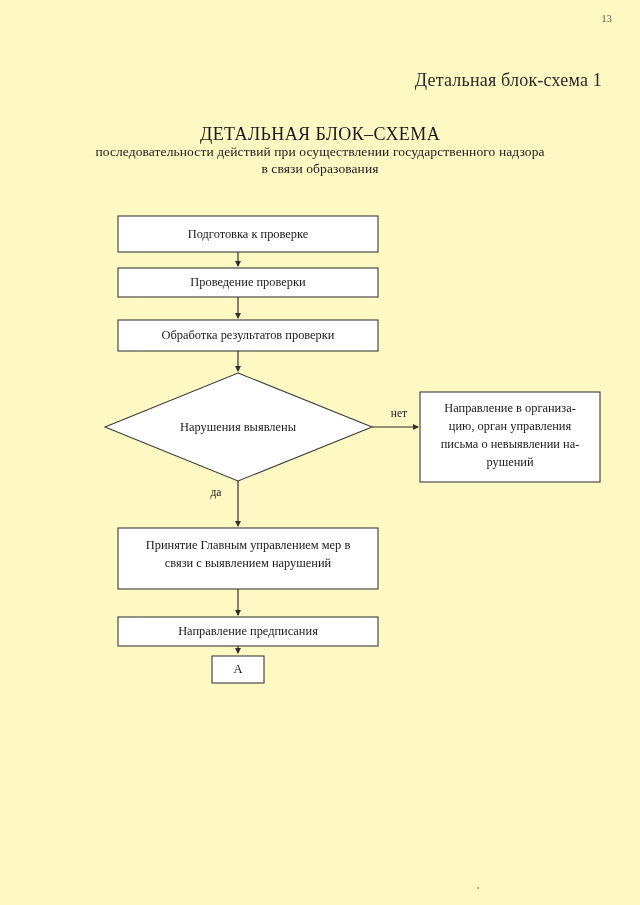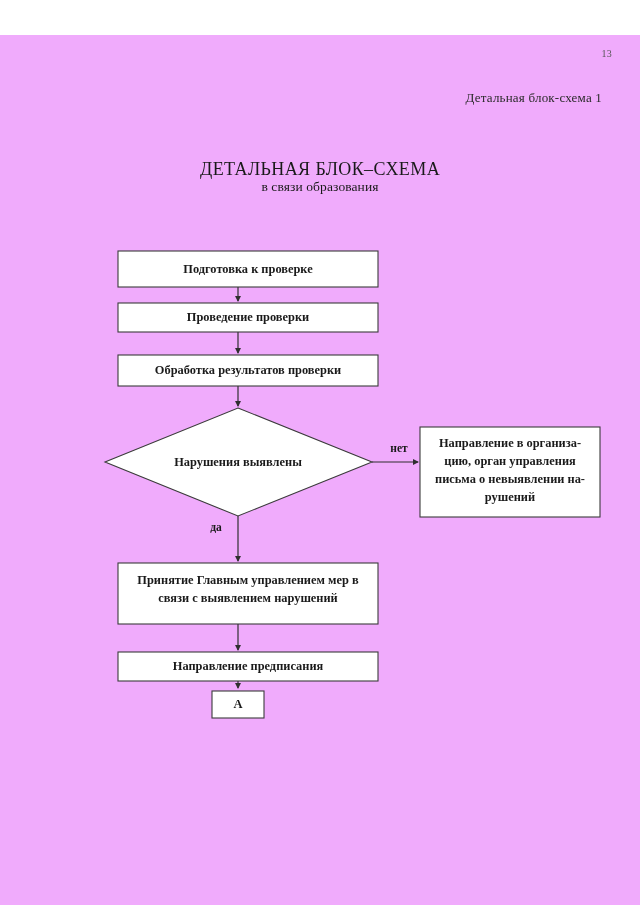--- a/index.html
+++ b/index.html
@@ -13,38 +13,37 @@
     height: 905px;
     position: relative;
     overflow: hidden;
     font-family: "Liberation Serif", "DejaVu Serif", serif;
     color: #1a1a1a;
     -webkit-font-smoothing: antialiased;
   }
   .page {
     position: absolute;
     inset: 0;
-    background: #f0abfc;
-    margin-top: 35px;
+    background: #fef9c3;
   }
 
   
   .page-number {
     position: absolute;
     top: 13px;
     right: 28px;
     font-size: 10px;
     color: #555;
     letter-spacing: .3px;
   }
   .doc-label {
     position: absolute;
-    top: 55px;
+    top: 70px;
     right: 38px;
-    font-size: 13px;
+    font-size: 18px;
     color: #2a2a2a;
     letter-spacing: .2px;
   }
 
   
   .title-block {
     position: absolute;
     top: 126px;
     left: 0;
     width: 640px;
@@ -64,21 +63,20 @@
     letter-spacing: .1px;
   }
 
   
   .flow {
     position: absolute;
     top: 0;
     left: 0;
     width: 640px;
     height: 905px;
-    font-weight: bold;
   }
   .flow svg { display: block; }
 
   .node-rect {
     fill: #ffffff;
     stroke: #3b3b3b;
     stroke-width: 1.1;
   }
   .node-diamond {
     fill: #ffffff;
@@ -124,20 +122,21 @@
 <body>
 
 <div class="page">
 
   <div class="page-number">13</div>
 
   <div class="doc-label">Детальная блок-схема 1</div>
 
   <div class="title-block">
     <span class="title-main">ДЕТАЛЬНАЯ БЛОК–СХЕМА</span>
+    <span class="title-sub">последовательности действий при осуществлении государственного надзора</span>
     <span class="title-sub">в связи образования</span>
   </div>
 
   <div class="flow">
     <svg width="640" height="905" viewBox="0 0 640 905" xmlns="http://www.w3.org/2000/svg">
 
       <defs>
         <marker id="arrow" viewBox="0 0 10 10" refX="8.5" refY="5" markerWidth="5.2" markerHeight="5.2" orient="auto-start-reverse">
           <path d="M 0 0 L 10 5 L 0 10 z" fill="#2f2f2f"></path>
         </marker>

